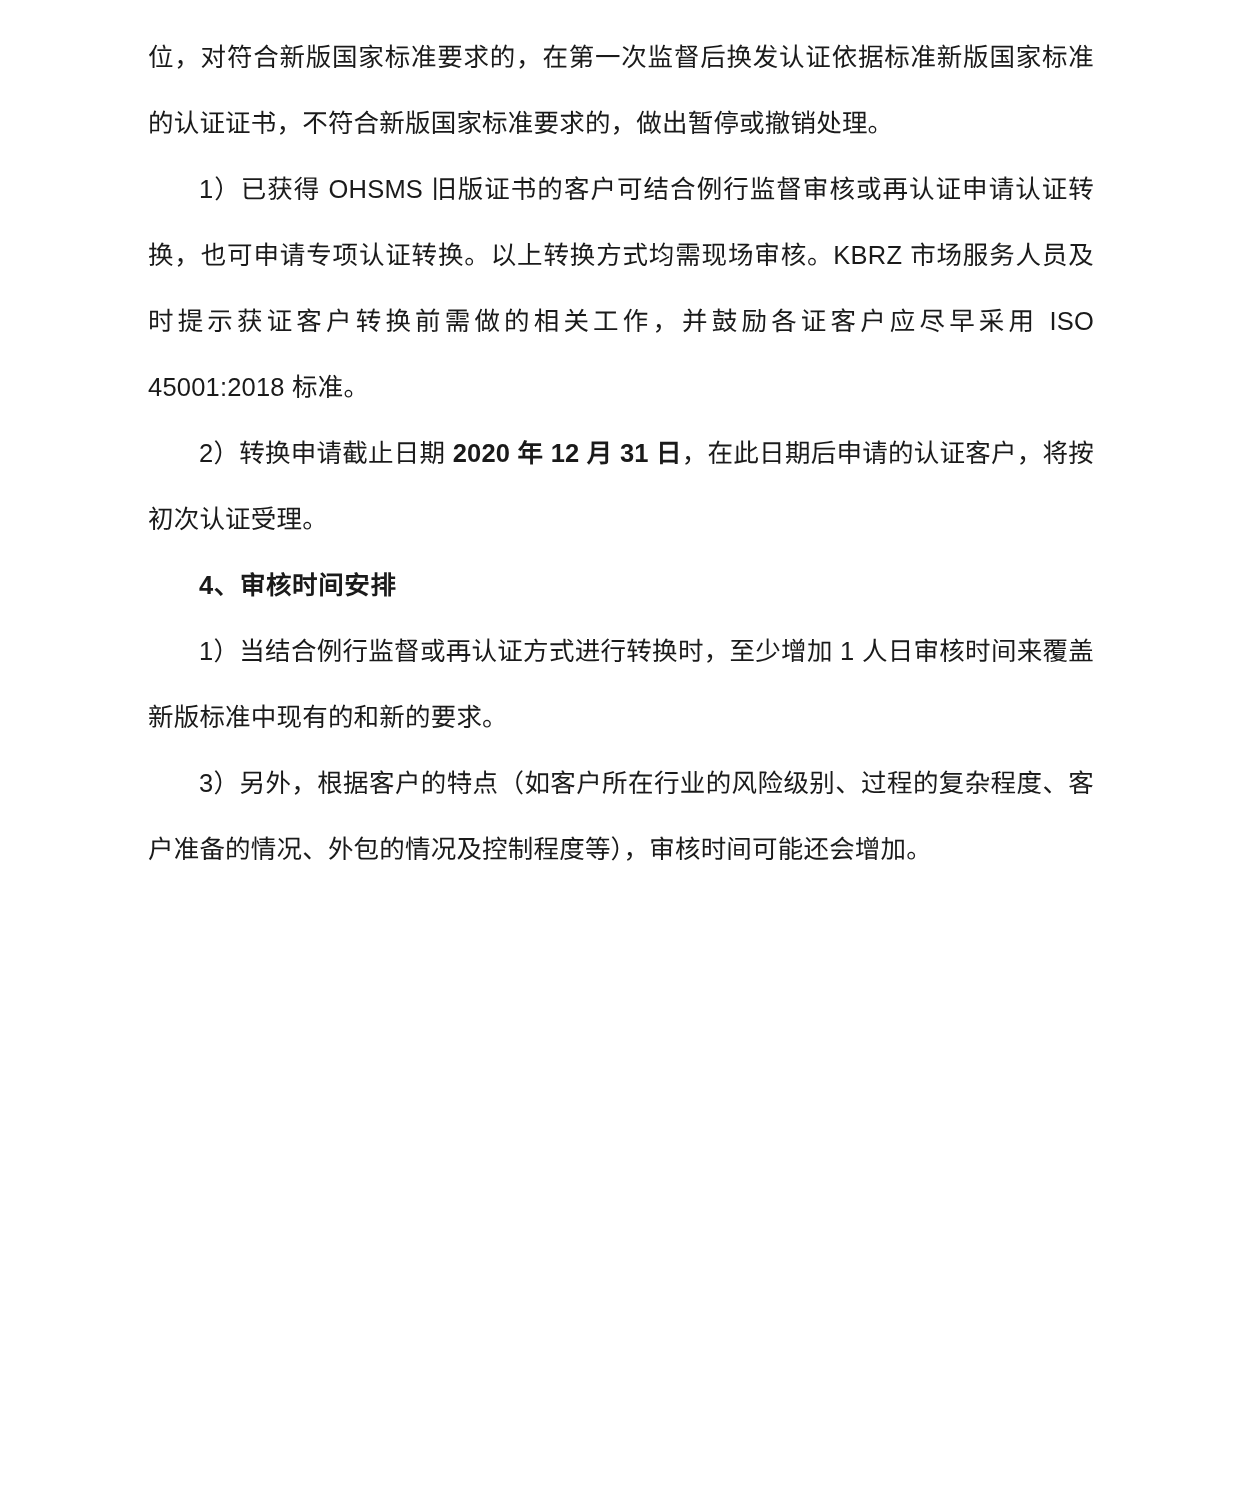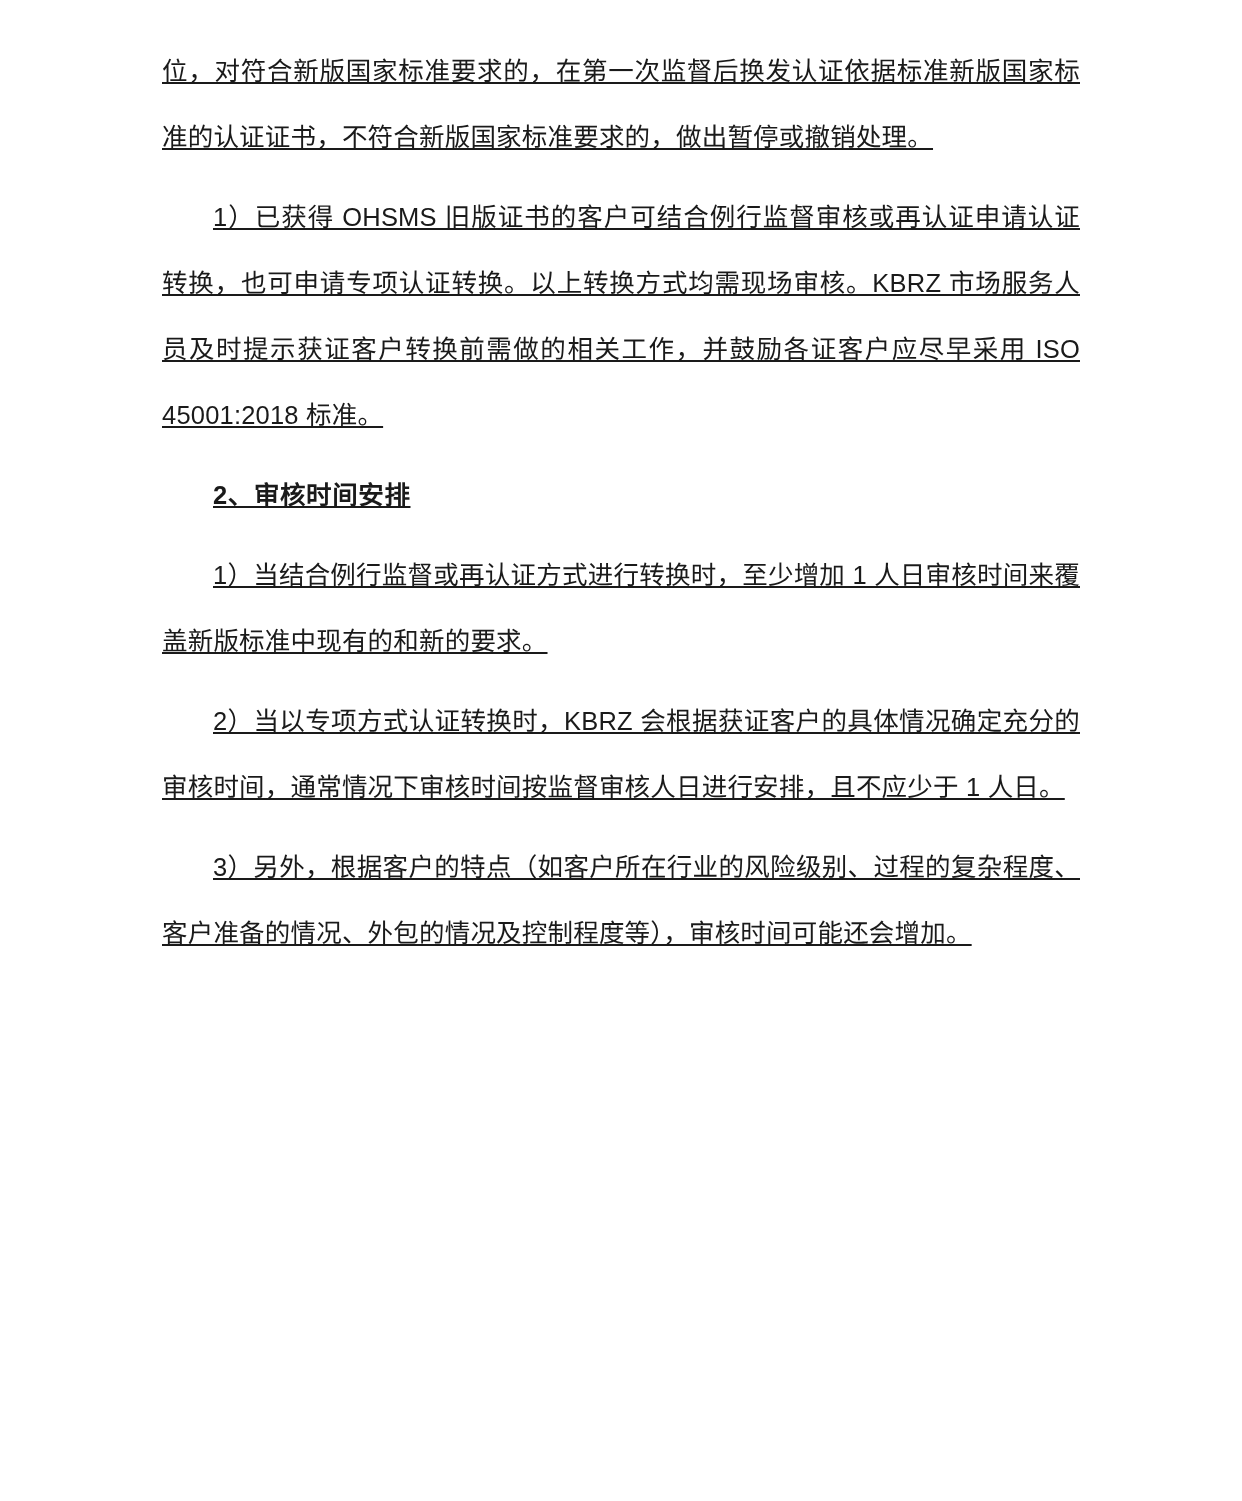--- a/index.html
+++ b/index.html
@@ -22,23 +22,22 @@
     padding: 24px 148px 0 148px;
   }
   .doc-body {
     font-size: 25.5px;
     line-height: 66px;
     text-align: justify;
     text-justify: inter-ideograph;
     letter-spacing: 0.2px;
   }
   p {
-    margin: 14px;
+    margin: 0;
     padding: 0;
-    text-decoration: underline;
   }
   
   p.cont {
     text-indent: 0;
   }
   
   p.indent {
     text-indent: 2em;
   }
   
@@ -54,18 +53,18 @@
     margin-top: 0;
   }
 </style>
 </head>
 <body>
 
 <div class="page">
   <div class="doc-body" id="doc-body">
       <p class="cont">位，对符合新版国家标准要求的，在第一次监督后换发认证依据标准新版国家标准的认证证书，不符合新版国家标准要求的，做出暂停或撤销处理。</p>
       <p class="indent">1）已获得 OHSMS 旧版证书的客户可结合例行监督审核或再认证申请认证转换，也可申请专项认证转换。以上转换方式均需现场审核。KBRZ 市场服务人员及时提示获证客户转换前需做的相关工作，并鼓励各证客户应尽早采用 ISO 45001:2018 标准。</p>
-      <p class="heading">2、审核时间安排</p>
+      <p class="indent">2）转换申请截止日期 <span class="b">2020 年 12 月 31 日</span>，在此日期后申请的认证客户，将按初次认证受理。</p>
+      <p class="heading">4、审核时间安排</p>
       <p class="indent">1）当结合例行监督或再认证方式进行转换时，至少增加 1 人日审核时间来覆盖新版标准中现有的和新的要求。</p>
-      <p class="indent">2）当以专项方式认证转换时，KBRZ 会根据获证客户的具体情况确定充分的审核时间，通常情况下审核时间按监督审核人日进行安排，且不应少于 1 人日。</p>
       <p class="indent">3）另外，根据客户的特点（如客户所在行业的风险级别、过程的复杂程度、客户准备的情况、外包的情况及控制程度等），审核时间可能还会增加。</p>
     </div>
 </div>
 
 </body></html>

